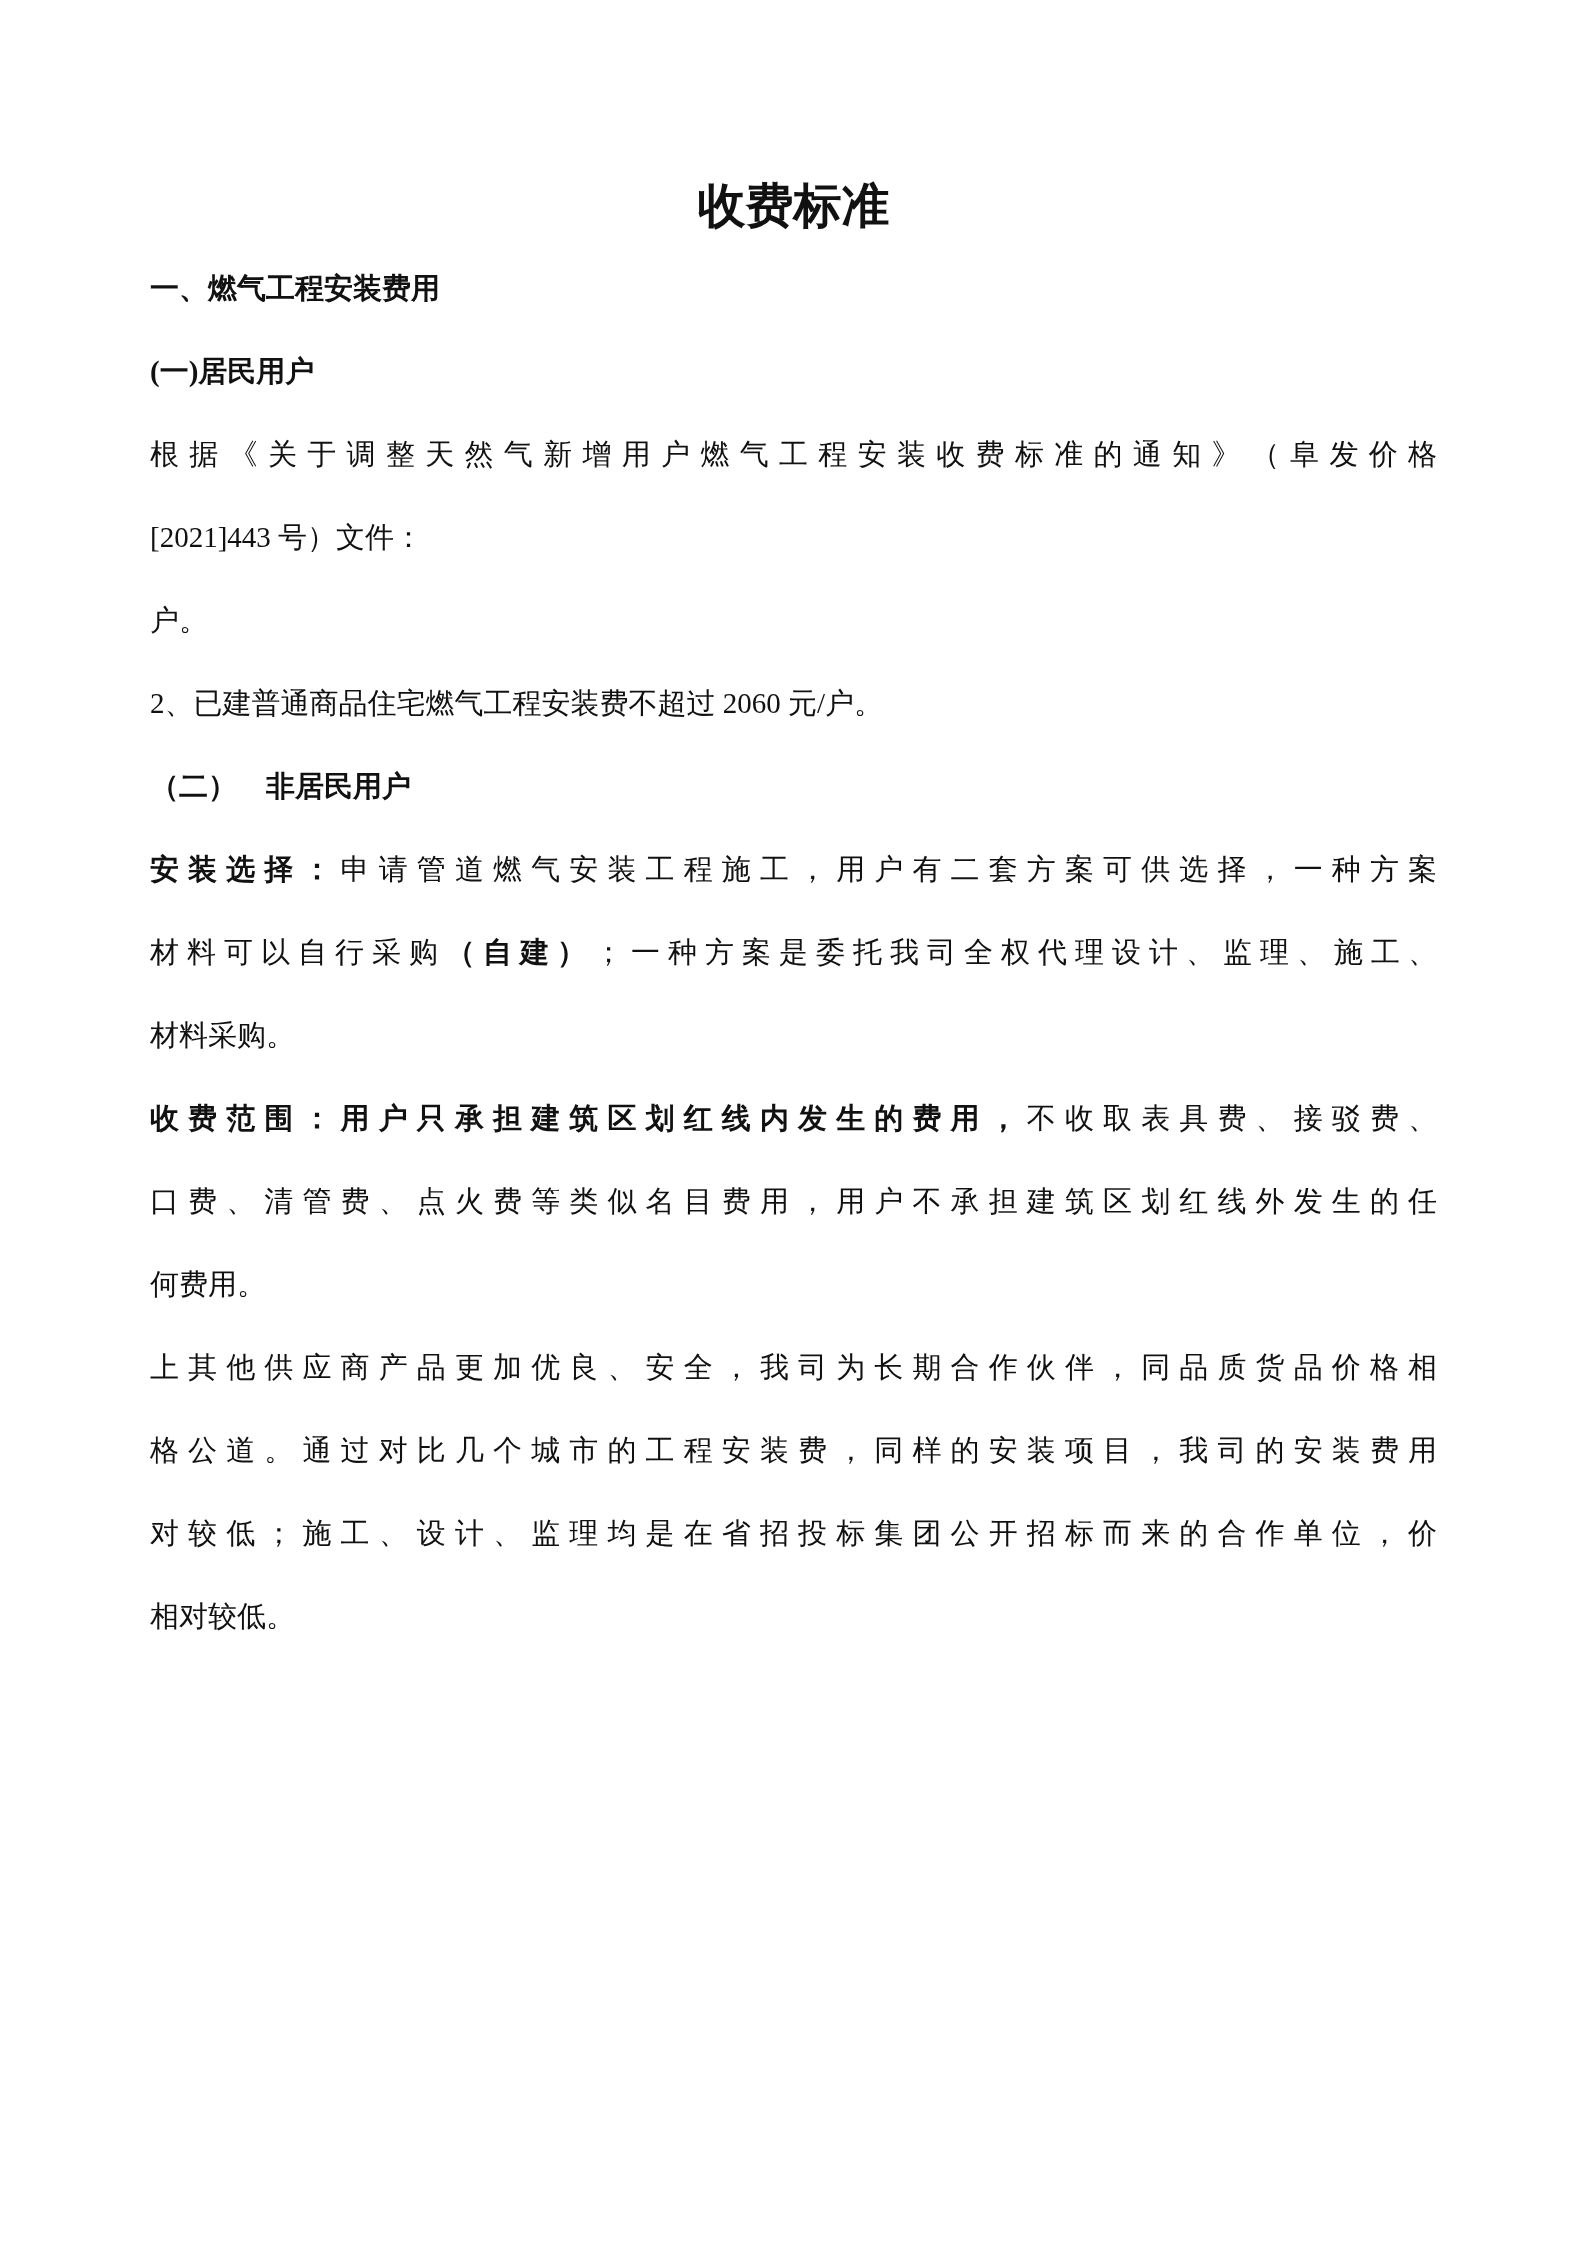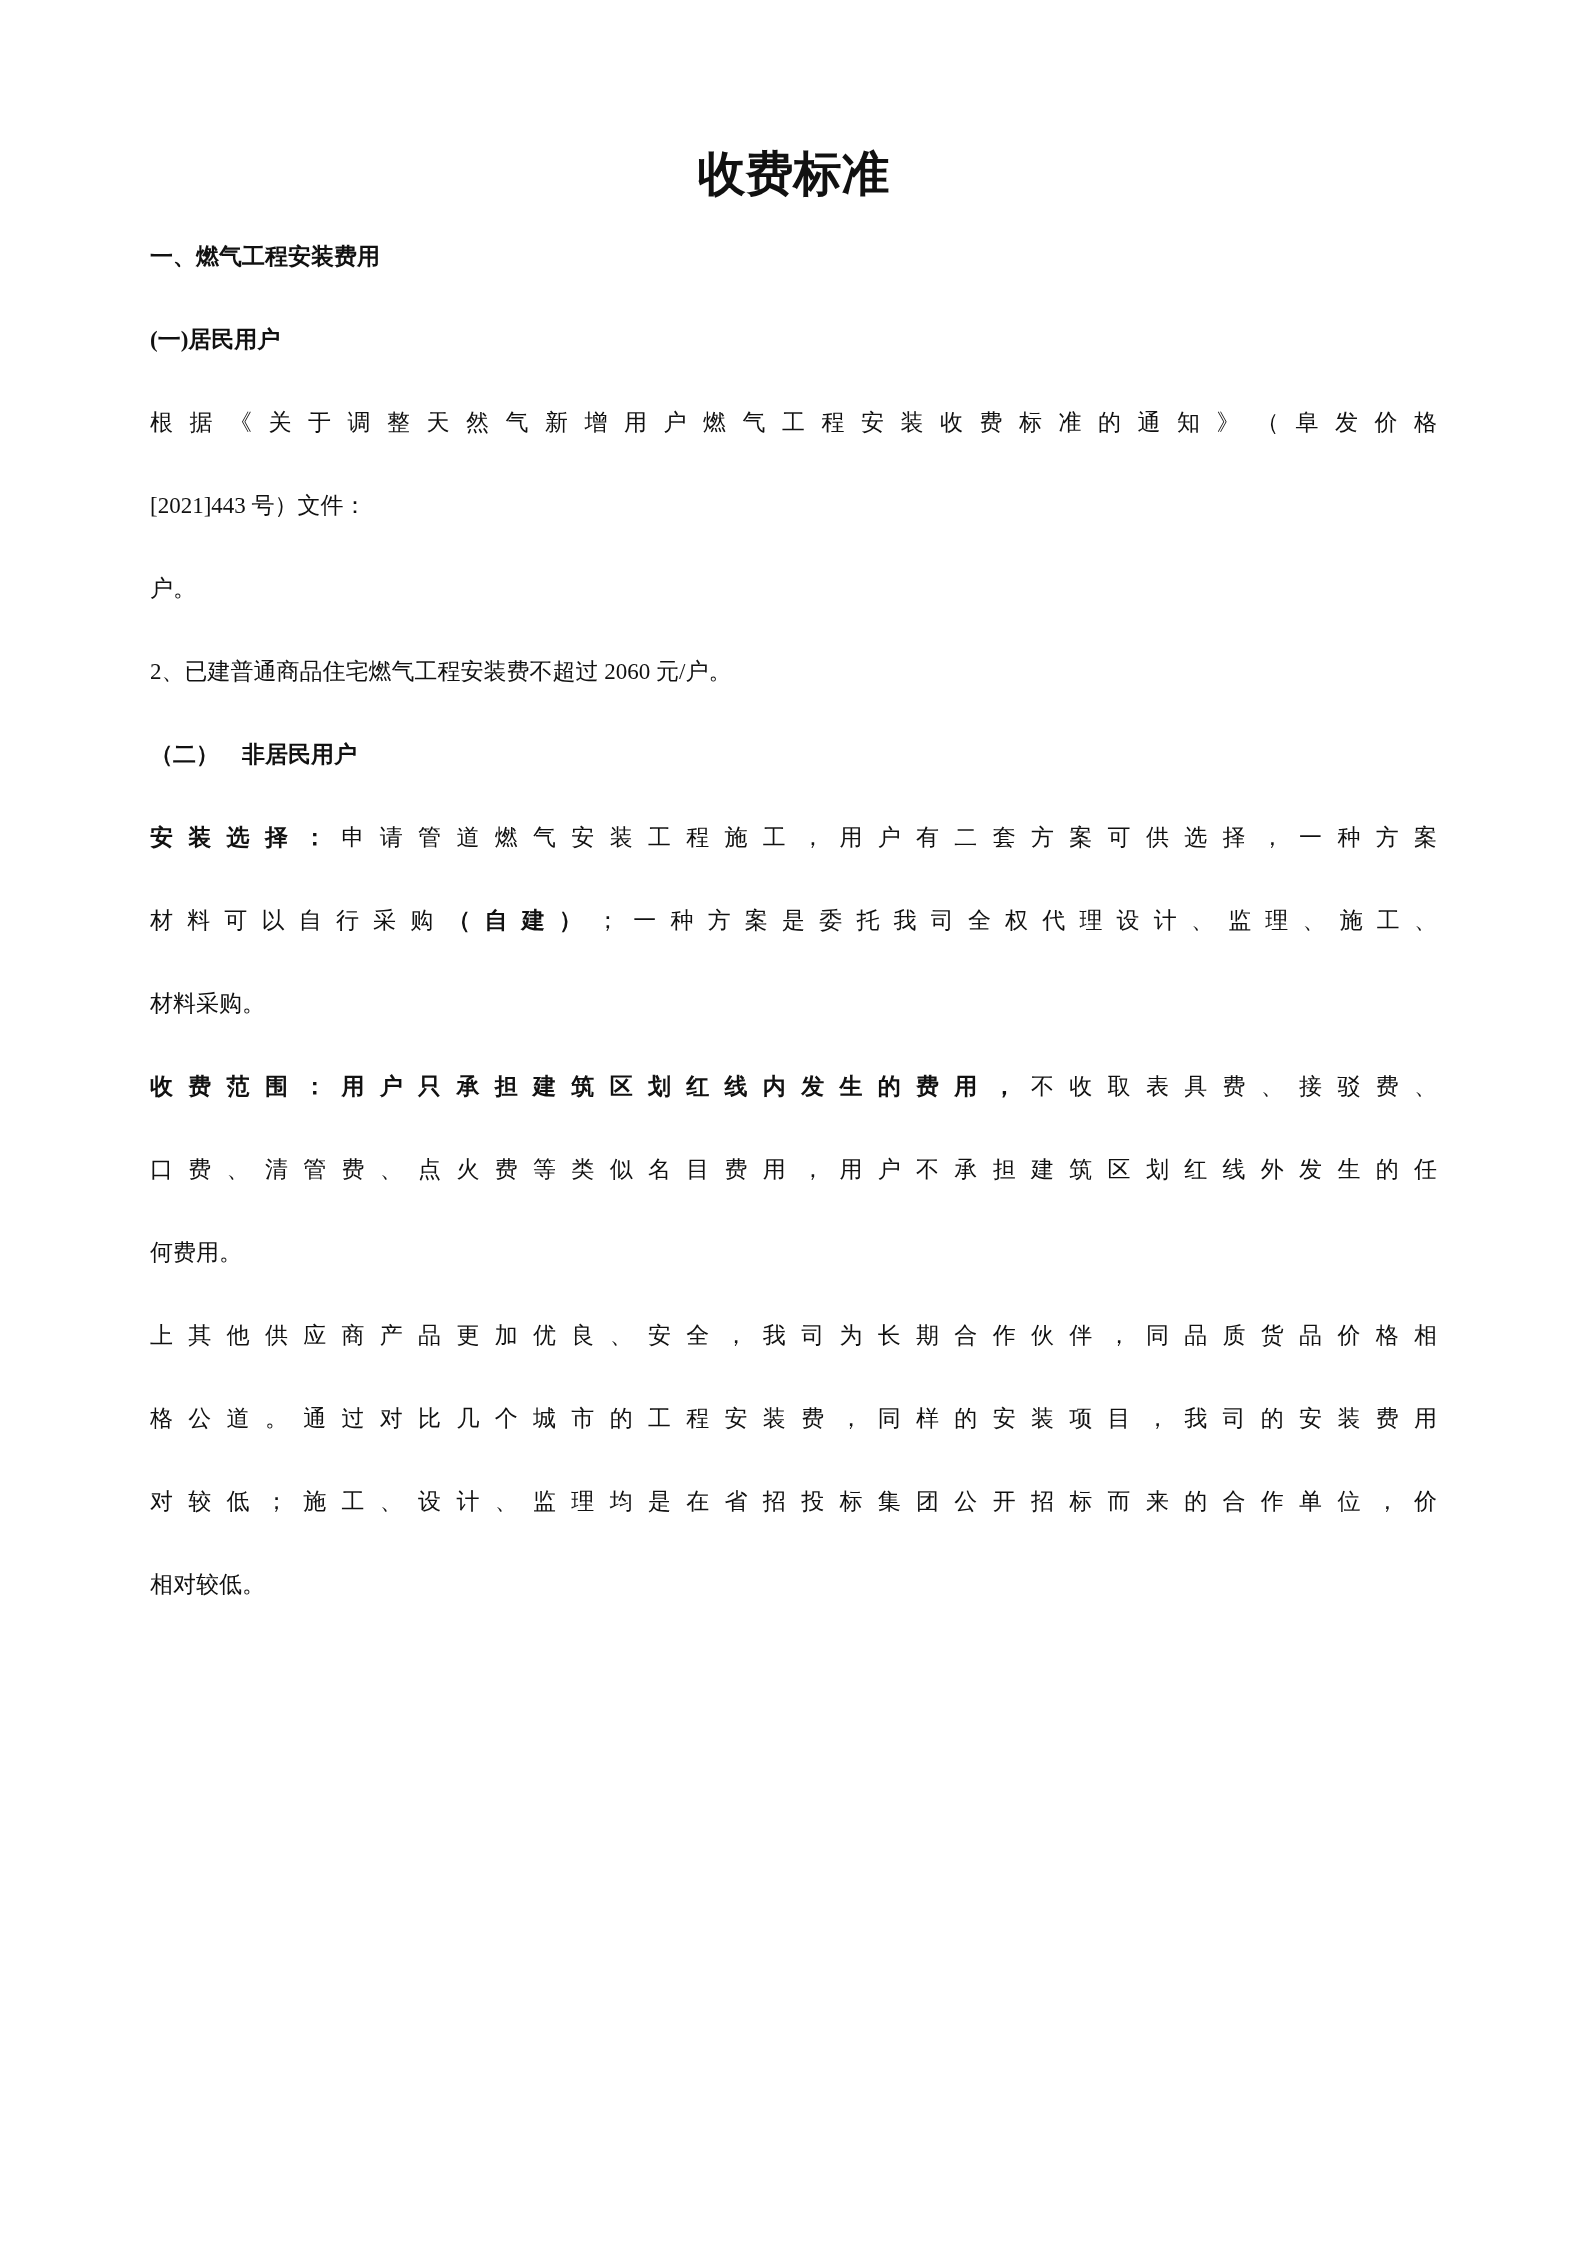--- a/index.html
+++ b/index.html
@@ -11,27 +11,27 @@
     height: 2245px;
     background: #ffffff;
     position: relative;
     overflow: hidden;
     font-family: "Liberation Serif", "DejaVu Serif", serif;
     color: #111111;
   }
   .content {
     position: absolute;
     left: 150px;
-    top: 132px;
+    top: 164px;
     width: 1287px;
   }
   .line {
     height: 83px;
     line-height: 83px;
-    font-size: 23px;
+    font-size: 29px;
     white-space: normal;
     text-align: left;
   }
   
   .line.fill {
     text-align: justify;
     text-align-last: justify;
     text-justify: inter-character;
   }
   .title-line {

